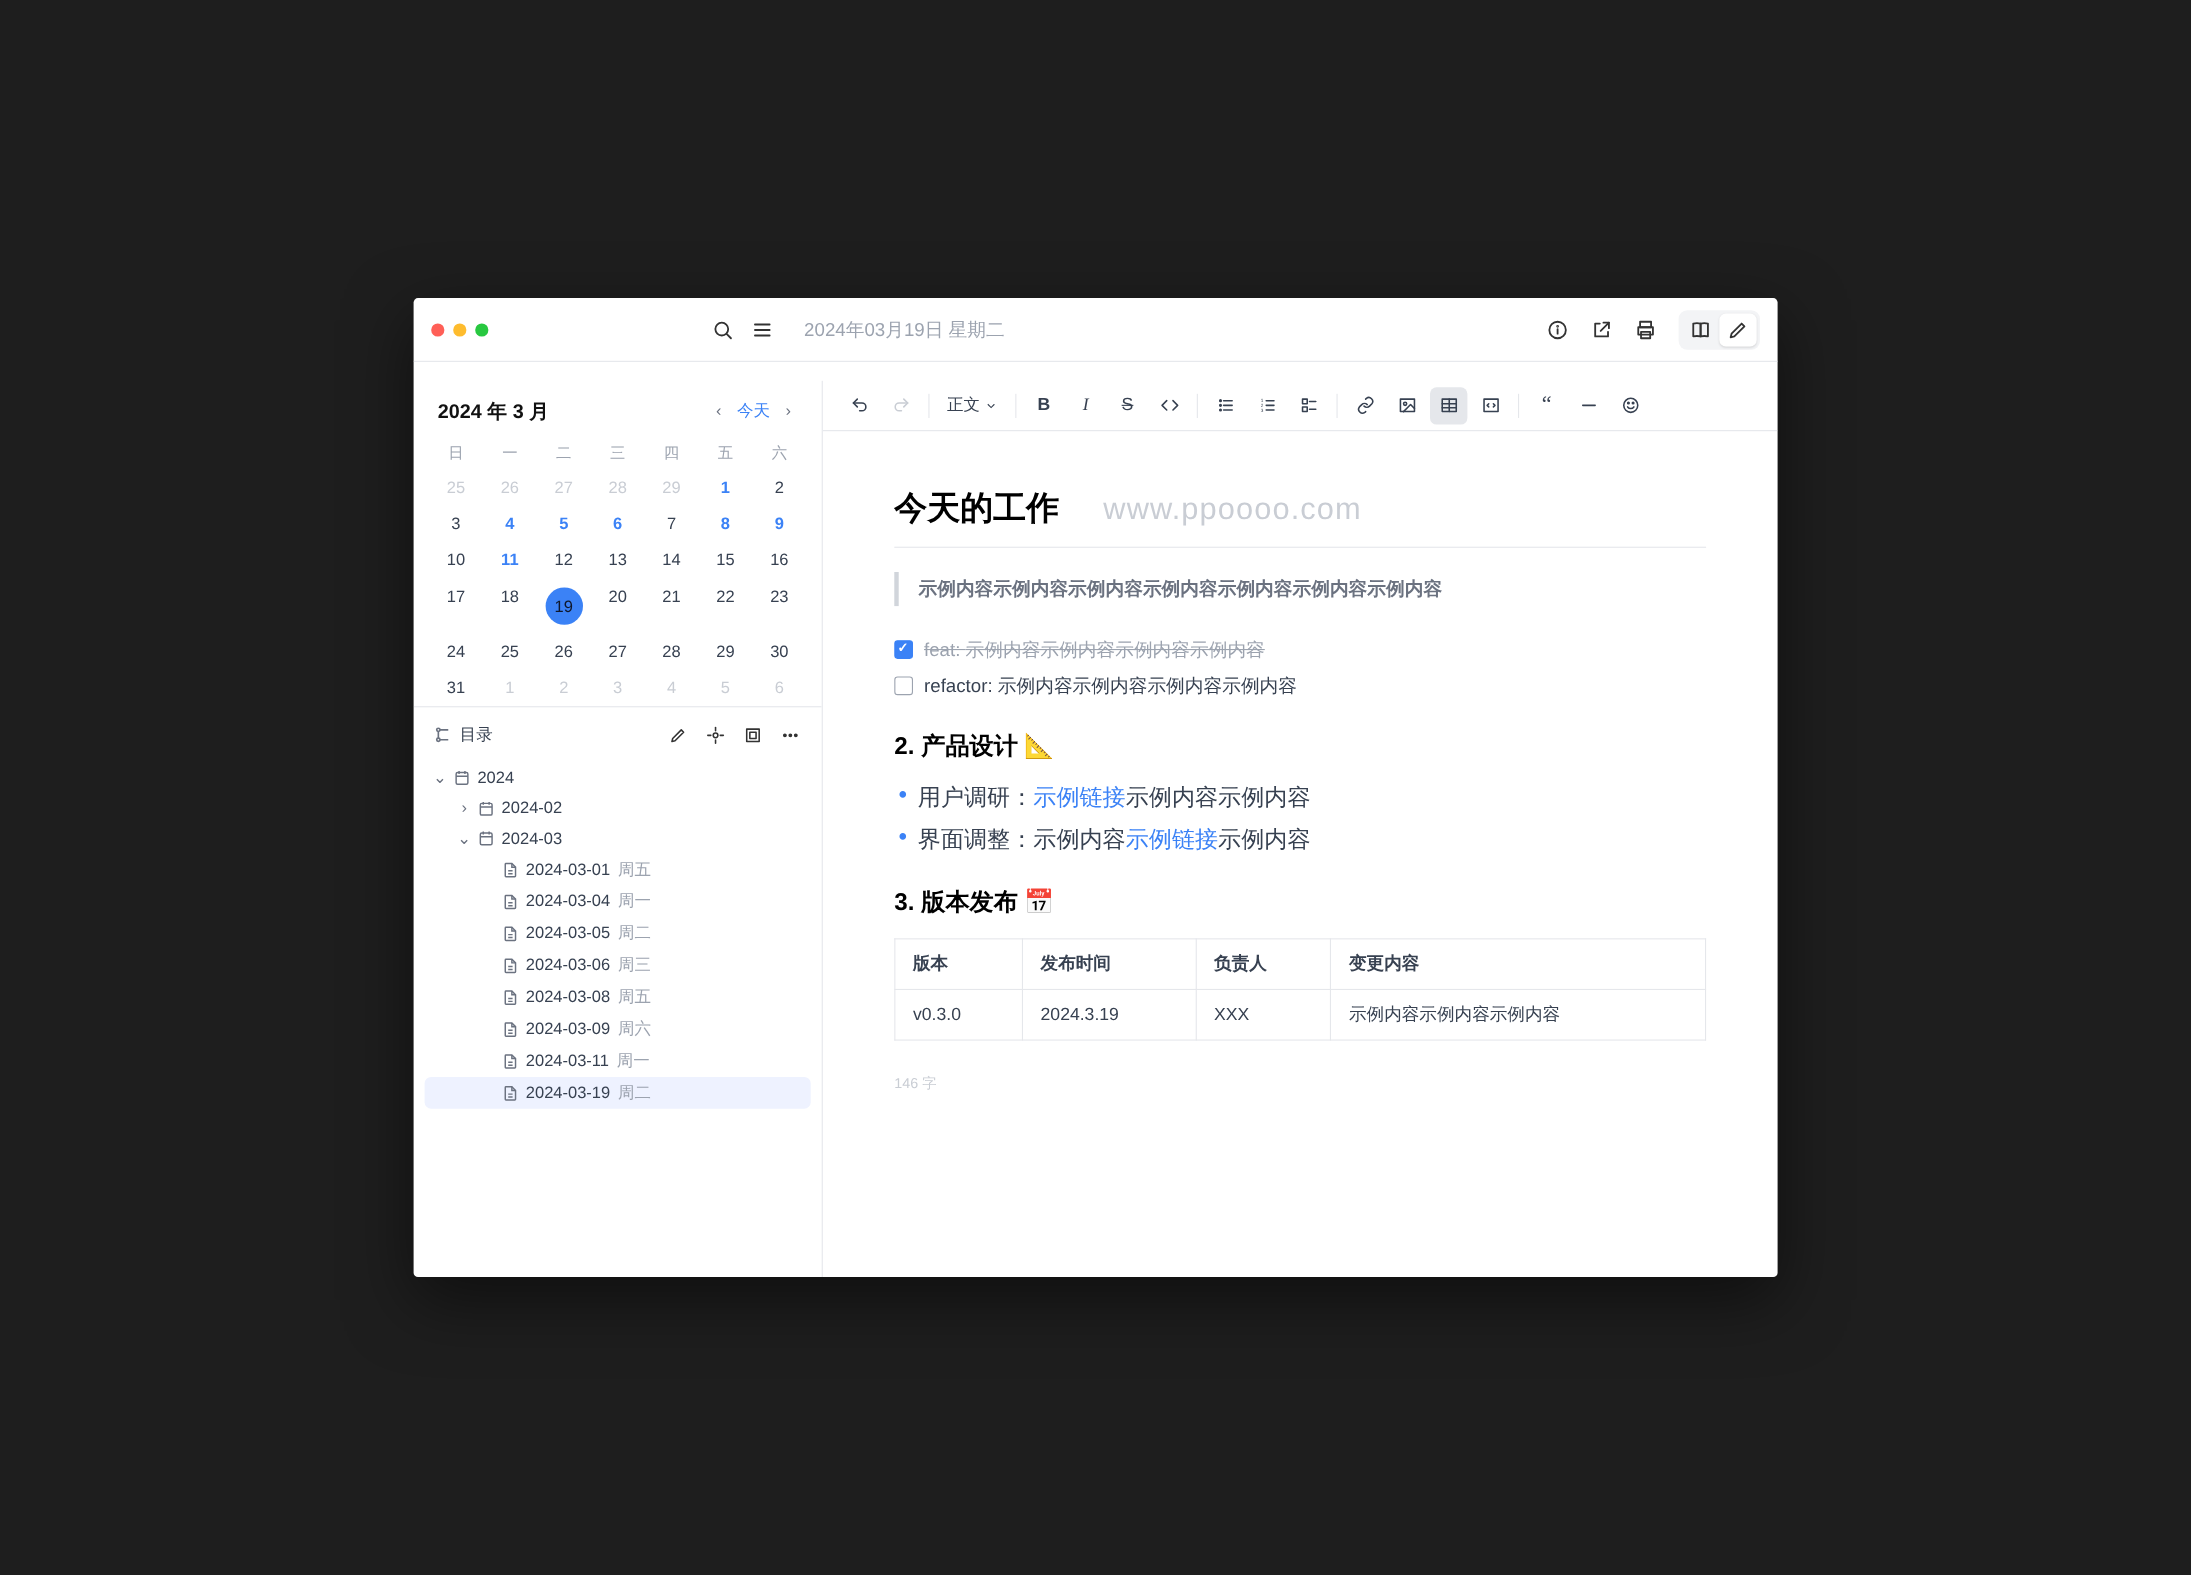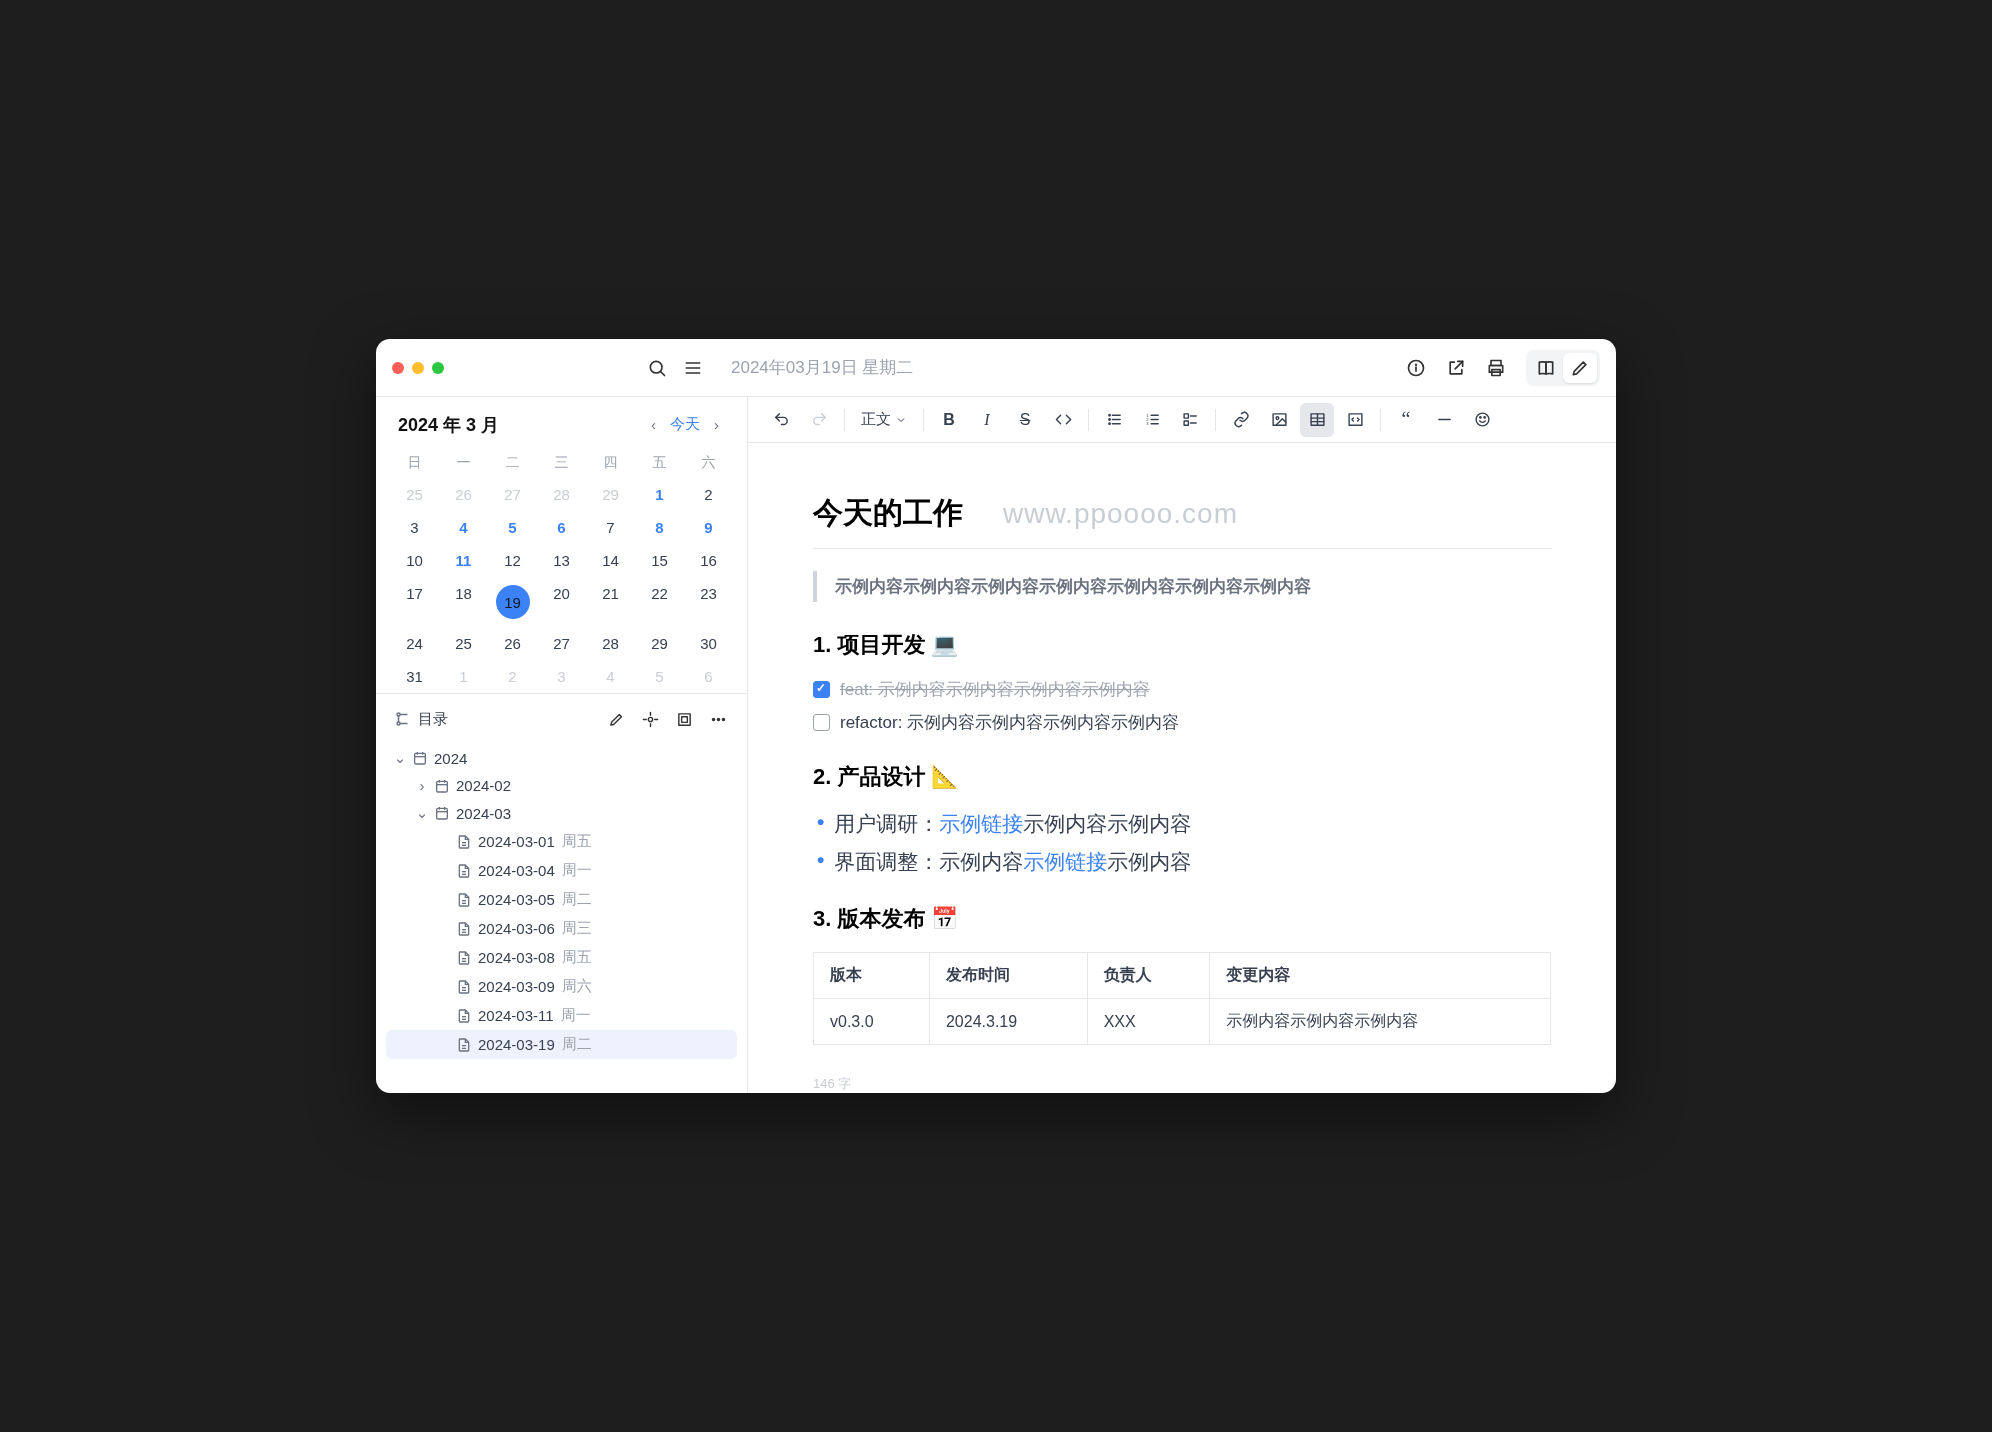--- a/index.html
+++ b/index.html
@@ -1,17 +1,17 @@
 <!DOCTYPE html>
 <html><head>
 <meta charset="utf-8">
 <style>
 * { margin:0; padding:0; box-sizing:border-box; font-family:-apple-system,BlinkMacSystemFont,"Segoe UI",sans-serif; }
 body { background:#1e1e1e; display:flex; align-items:center; justify-content:center; min-height:100vh; padding:40px; }
-.window { width:1240px; height:754px; background:#fff; border-radius:14px; overflow:hidden; display:flex; flex-direction:column; box-shadow:0 20px 60px rgba(0,0,0,.5); }
+.window { width:1240px; height:890px; background:#fff; border-radius:4px; overflow:hidden; display:flex; flex-direction:column; box-shadow:0 20px 60px rgba(0,0,0,.5);gap:17px; }
 .titlebar { height:58px; display:flex; align-items:center; padding:0 16px; border-bottom:1px solid #e5e7eb; }
 .traffic { display:flex; gap:8px; }
 .dot { width:12px; height:12px; border-radius:50%; }
 .dot.r { background:#ff5f57; } .dot.y { background:#febc2e; } .dot.g { background:#28c840; }
 .tb-left-sp { flex:0 0 195px; }
 .tb-icon { width:36px; height:36px; display:flex; align-items:center; justify-content:center; cursor:pointer; border-radius:8px; color:#333; }
 .tb-icon svg { width:20px; height:20px; stroke:currentColor; fill:none; stroke-width:2; stroke-linecap:round; stroke-linejoin:round; }
 .tb-title { margin-left:20px; font-size:17px; color:#9ca3af; }
 .tb-right { margin-left:auto; display:flex; gap:4px; align-items:center; }
 .tb-toggle { display:flex; background:#f3f4f6; border-radius:8px; padding:3px; margin-left:8px; }
@@ -502,21 +502,20 @@
           </div>
       </div>
 
       <div class="editor">
         <div class="doc-title">
           <span>今天的工作</span>
           <span class="watermark">www.ppoooo.com</span>
         </div>
         <hr class="hr">
         <div class="quote">示例内容示例内容示例内容示例内容示例内容示例内容示例内容</div>
-        <div class="h2">1. 项目开发 💻</div>
         <div class="task">
           <div class="cb checked"></div>
           <span class="strike"><span>feat: </span><span>示例内容示例内容示例内容示例内容</span></span>
         </div>
         <div class="task">
           <div class="cb"></div>
           <span><span>refactor: </span><span>示例内容示例内容示例内容示例内容</span></span>
         </div>
         <div class="h2" style="margin-top:28px">2. 产品设计 📐</div>
         <div class="bullet-list">

